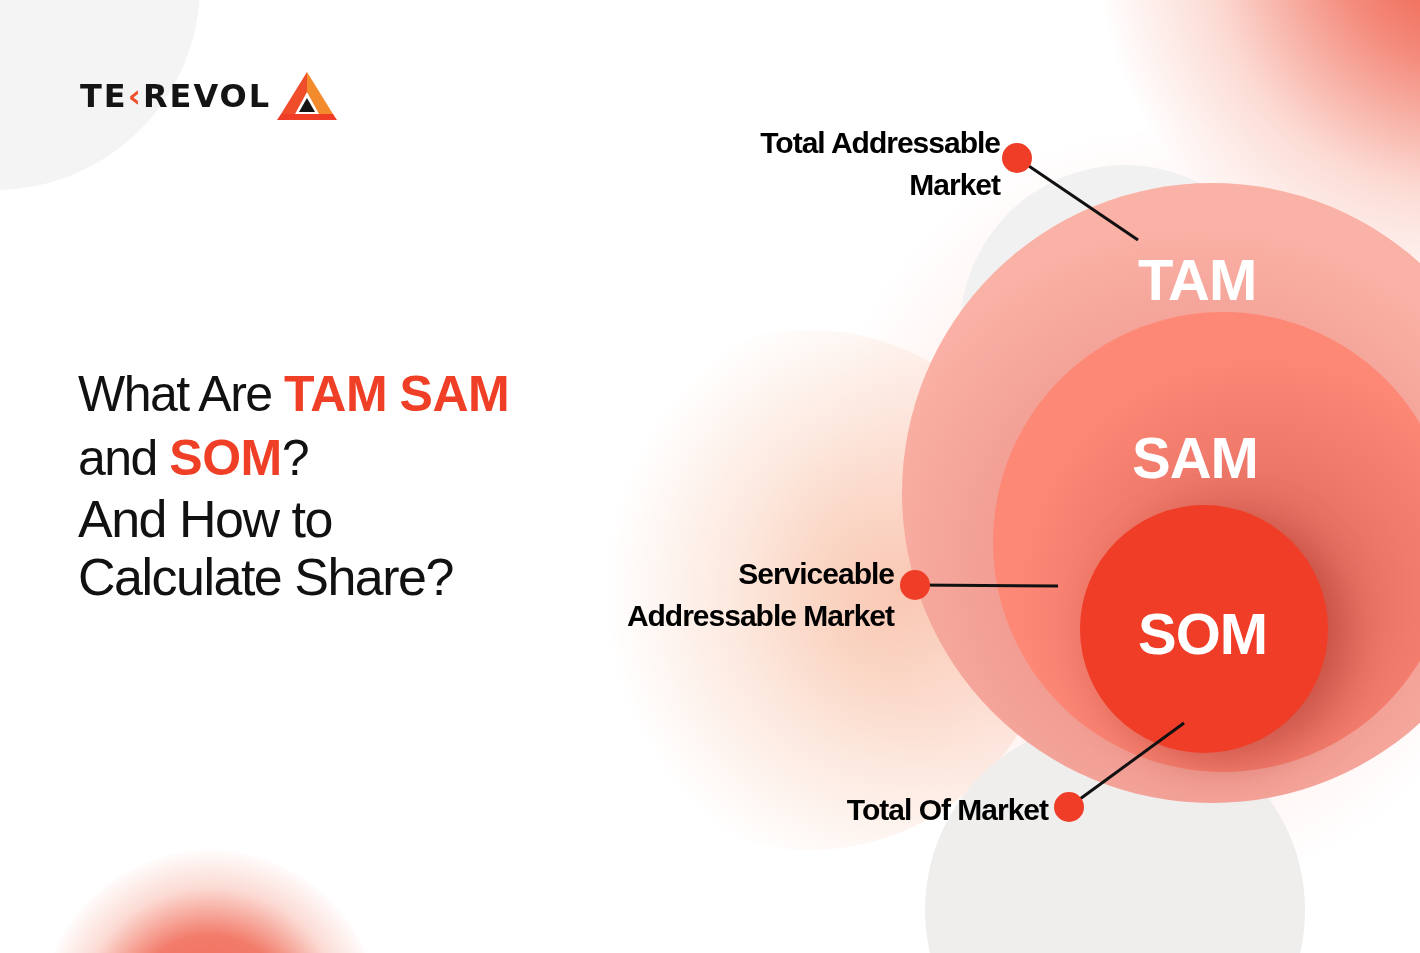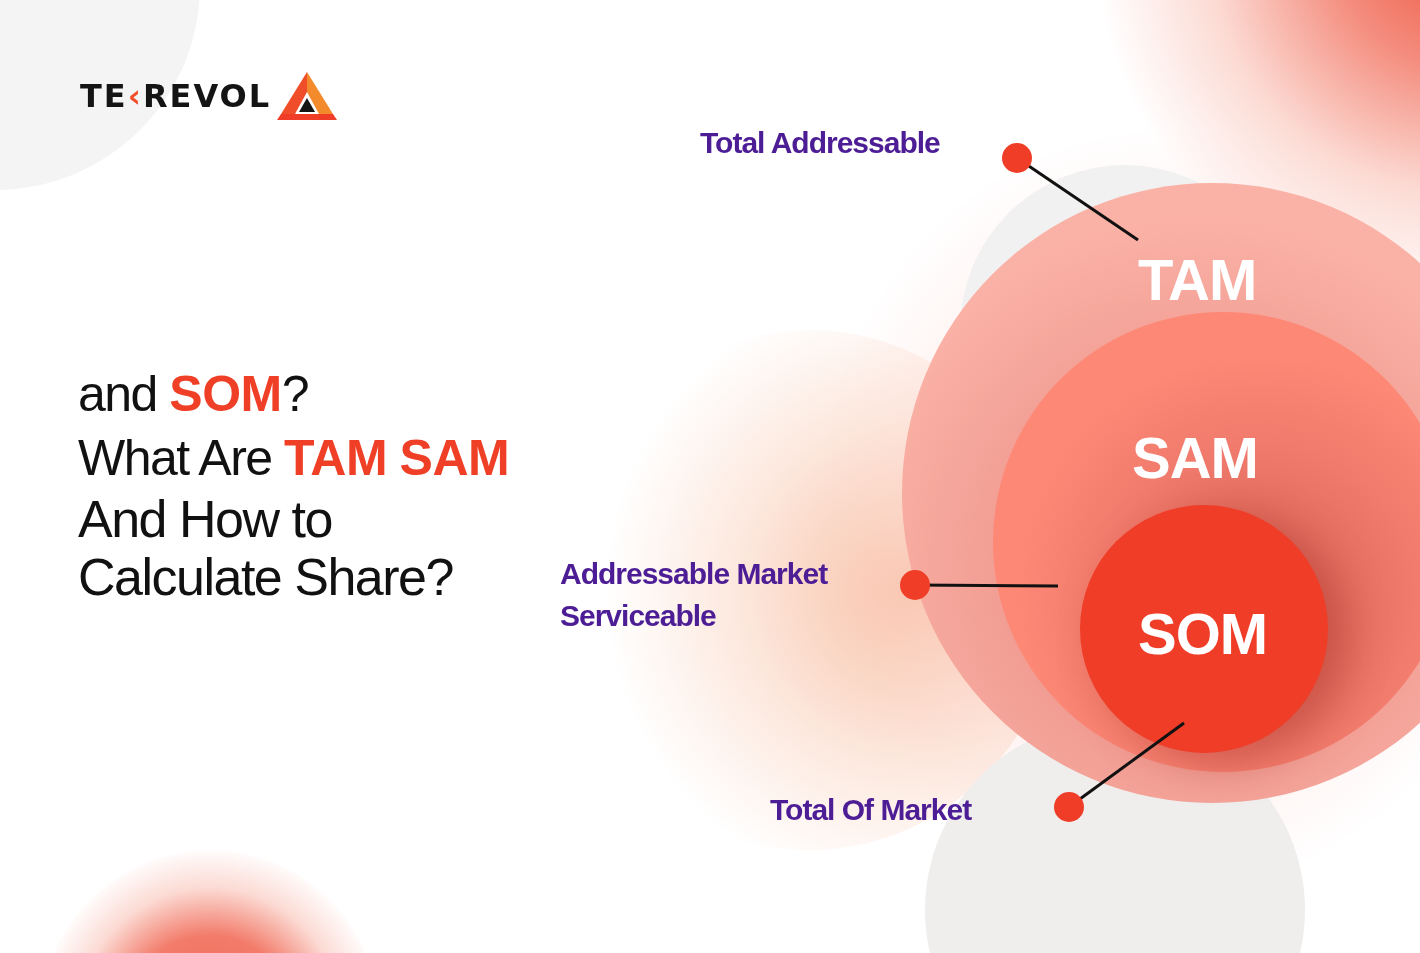--- a/index.html
+++ b/index.html
@@ -40,21 +40,21 @@
   #circle-sam { left:993px; top:312px; width:460px; height:460px;
     background:radial-gradient(circle at 58% 62%, #d66355 0%, #f17b6c 40%, #fd8876 62%); }
   #circle-som { left:1080px; top:505px; width:248px; height:248px; background:#ef3d27;
     box-shadow: 20px 10px 40px rgba(150,30,20,0.35); }
   .circle-label { position:absolute; color:#fff; font-weight:bold; font-size:58px; letter-spacing:-1px; }
   #tam-label { left:1138px; top:246px; }
   #sam-label { left:1132px; top:424px; }
   #som-label { left:1138px; top:600px; }
 
   
-  .callout-text { position:absolute; font-weight:bold; font-size:30px; line-height:42px; color:#4c1d95; letter-spacing:-1px; }
+  .callout-text { position:absolute; font-weight:bold; font-size:30px; line-height:42px; color:#000000; text-align:right; letter-spacing:-1px; }
   #callout-tam-text { left:700px; top:122px; width:300px; }
   #callout-sam-text { left:560px; top:553px; width:334px; }
   #callout-som-text { left:770px; top:789px; width:278px; }
   .dot { position:absolute; width:30px; height:30px; border-radius:50%; background:#ef3d27; }
   #dot-tam { left:1002px; top:143px; }
   #dot-sam { left:900px; top:570px; }
   #dot-som { left:1054px; top:792px; }
   svg#lines { position:absolute; left:0; top:0; width:1420px; height:953px; pointer-events:none; }
 </style>
 </head>
@@ -72,22 +72,22 @@
   <span id="logo-text"><span>TE</span><span class="k">‹</span><span>REVOL</span></span>
   <svg id="logo-mark" viewBox="0 0 64 52">
     <polygon points="32,2 6,44 20,44 32,22" fill="#f04e2a"></polygon>
     <polygon points="32,2 58,44 44,44 32,22" fill="#f38a2c"></polygon>
     <polygon points="6,44 58,44 62,50 2,50" fill="#ef3d27"></polygon>
     <polygon points="32,28 24,42 40,42" fill="#141414"></polygon>
   </svg>
 </div>
 
 <div id="headline">
+  <div class="line"><span>What Are </span><span class="hl">TAM</span><span> </span> <span class="hl">SAM</span></div>
   <div class="line"><span>and </span><span class="hl">SOM</span><span>?</span></div>
-  <div class="line"><span>What Are </span><span class="hl">TAM</span><span> </span> <span class="hl">SAM</span></div>
   <div class="line small"> And How to</div>
   <div class="line small">Calculate Share?</div>
 </div>
 
 <div class="circle" id="circle-tam"></div>
 <div class="circle" id="circle-sam"></div>
 <div class="circle" id="circle-som"></div>
 <div class="circle-label" id="tam-label">TAM</div>
 <div class="circle-label" id="sam-label">SAM</div>
 <div class="circle-label" id="som-label">SOM</div>
@@ -97,20 +97,21 @@
   <line x1="915" y1="585" x2="1058" y2="586" stroke="#111" stroke-width="3"></line>
   <line x1="1069" y1="807" x2="1184" y2="723" stroke="#111" stroke-width="3"></line>
 </svg>
 
 <div class="dot" id="dot-tam"></div>
 <div class="dot" id="dot-sam"></div>
 <div class="dot" id="dot-som"></div>
 
 <div class="callout-text" id="callout-tam-text">
   <div>Total Addressable</div>
+  <div>Market</div>
 </div>
 <div class="callout-text" id="callout-sam-text">
+  <div>Serviceable</div>
   <div>Addressable Market</div>
-  <div>Serviceable</div>
 </div>
 <div class="callout-text" id="callout-som-text">
   <div>Total Of Market</div>
 </div>
 
 </body></html>

